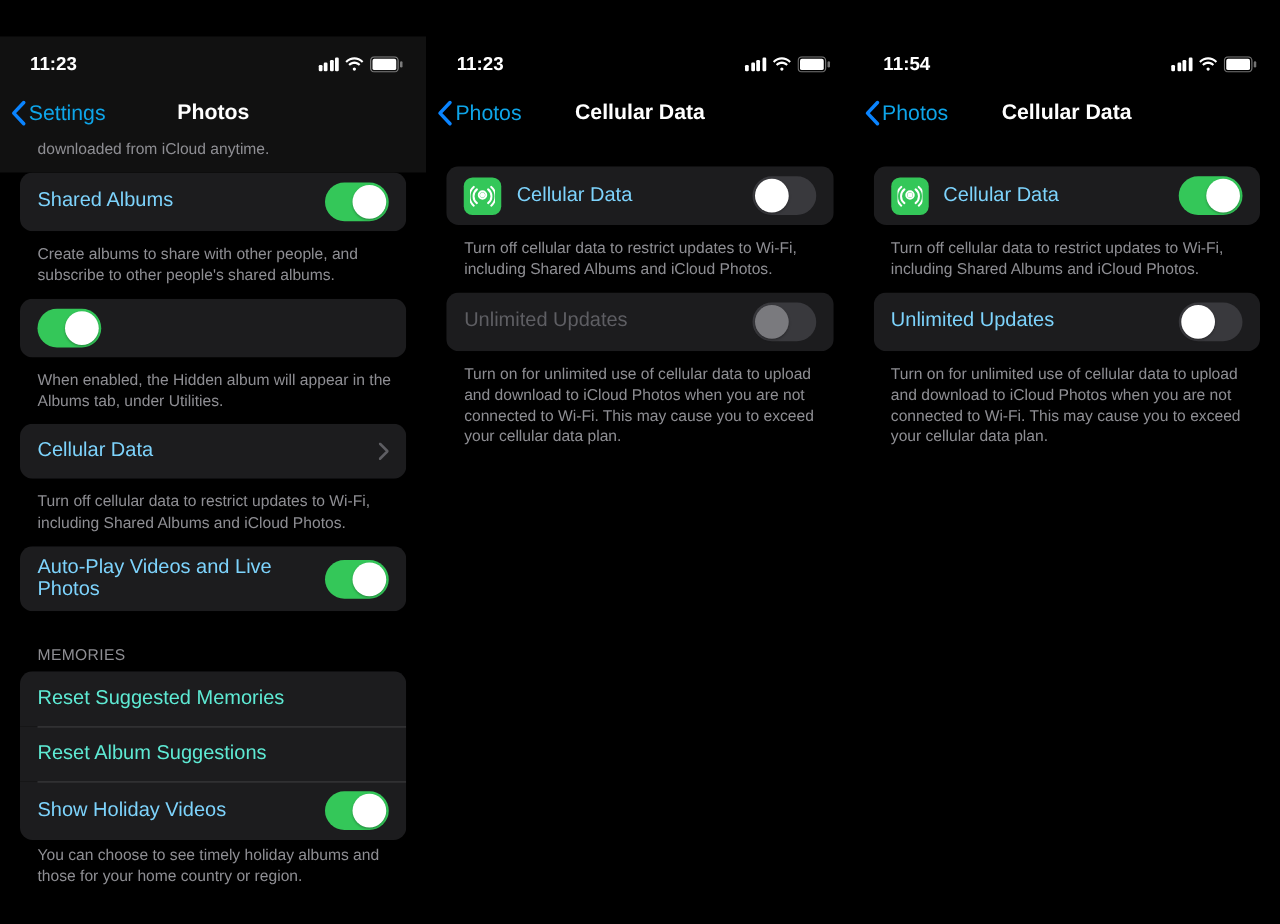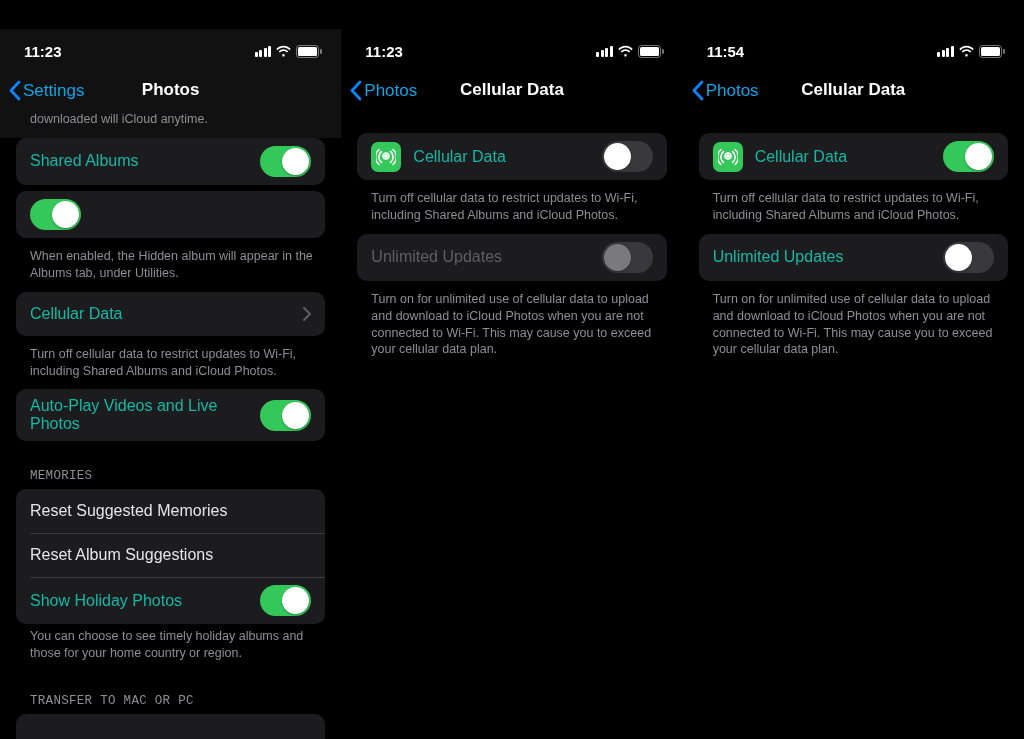--- a/index.html
+++ b/index.html
@@ -65,41 +65,40 @@
     color: #8e8e93;
     padding: 4px 16px 10px 30px;
     line-height: 1.35;
   }
   .section-header {
     font-size: 12.5px;
     color: #8e8e93;
     padding: 22px 16px 6px 30px;
     text-transform: uppercase;
     letter-spacing: 0.3px;
-    font-family: Liberation Mono, monospace;
   }
   .cell-group { margin: 0 16px; border-radius: 10px; overflow: hidden; }
   .cell-group.single { margin-bottom: 6px; }
   .cell {
     background: #1c1c1e;
     min-height: 44px;
     display: flex;
     align-items: center;
     padding: 8px 14px;
     position: relative;
   }
   .cell + .cell::before {
     content: "";
     position: absolute;
     top: 0; left: 14px; right: 0;
     height: 0.5px;
     background: #3a3a3c;
   }
-  .cell-label { color: #14b8a6; font-size: 16px; flex: 1; }
-  .cell-label.blue { color: #e5e5e5; }
+  .cell-label { color: #7dd3fc; font-size: 16px; flex: 1; }
+  .cell-label.blue { color: #5eead4; }
   .cell-label.dim { color: #5e5e63; }
   .cell-icon {
     width: 30px; height: 30px;
     border-radius: 7px;
     display: flex; align-items: center; justify-content: center;
     margin-right: 12px;
     flex-shrink: 0;
   }
   .green-bg { background: #34c759; }
   .antenna svg { display:block; }
@@ -166,33 +165,34 @@
       <div class="back-btn">
         <span class="back-chevron">
             <svg width="13" height="21" viewBox="0 0 13 21">
               <path d="M11 2 L3 10.5 L11 19" stroke="#0a84ff" stroke-width="2.8" fill="none" stroke-linecap="round" stroke-linejoin="round"></path>
             </svg>
           </span>
         <span>Settings</span>
       </div>
       <div class="nav-title">Photos</div>
     </div>
-    <div class="pre-text">downloaded will iCloud anytime.</div>
+    <div class="pre-text">downloaded from iCloud anytime.</div>
   </div>
 
   <div class="content">
 
     <div class="cell-group single">
       <div class="cell">
         <span class="cell-label">Shared Albums</span>
         <div class="toggle on">
             <div class="knob"></div>
           </div>
       </div>
     </div>
+    <div class="footer-text">Create albums to share with other people, and subscribe to other people's shared albums.</div>
 
     <div class="cell-group single">
       <div class="cell">
         <div class="toggle on">
             <div class="knob"></div>
           </div>
       </div>
     </div>
     <div class="footer-text">When enabled, the Hidden album will appear in the Albums tab, under Utilities.</div>
 
@@ -219,21 +219,21 @@
 
     <div class="section-header">MEMORIES</div>
     <div class="cell-group">
       <div class="cell">
         <span class="cell-label blue">Reset Suggested Memories</span>
       </div>
       <div class="cell">
         <span class="cell-label blue">Reset Album Suggestions</span>
       </div>
       <div class="cell">
-        <span class="cell-label">Show Holiday Photos</span>
+        <span class="cell-label">Show Holiday Videos</span>
         <div class="toggle on">
             <div class="knob"></div>
           </div>
       </div>
     </div>
     <div class="footer-text">You can choose to see timely holiday albums and those for your home country or region.</div>
 
     <div class="section-header">TRANSFER TO MAC OR PC</div>
     <div class="cell-group">
       <div class="cell">

